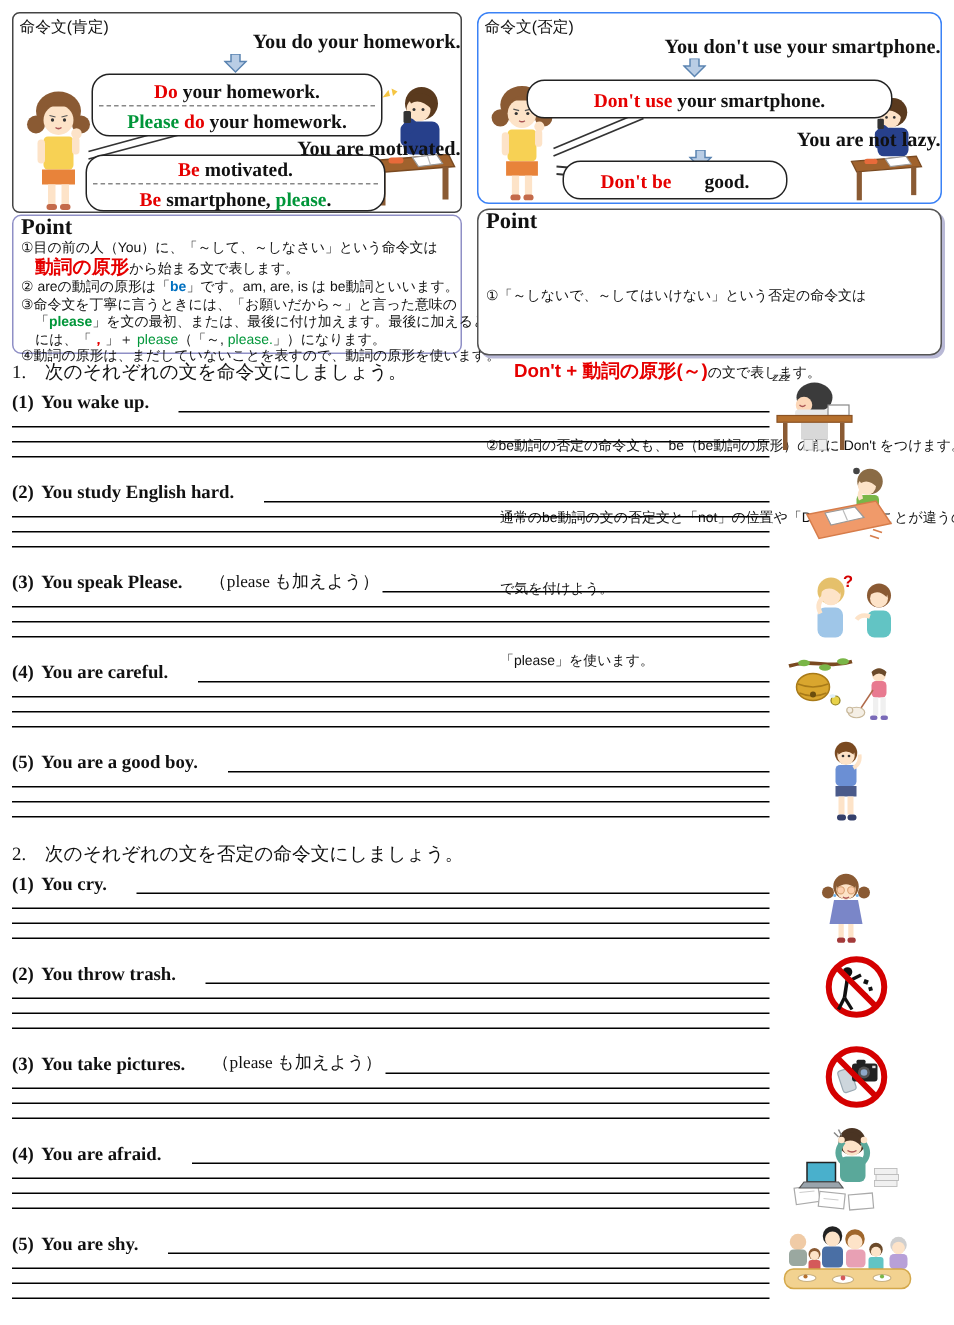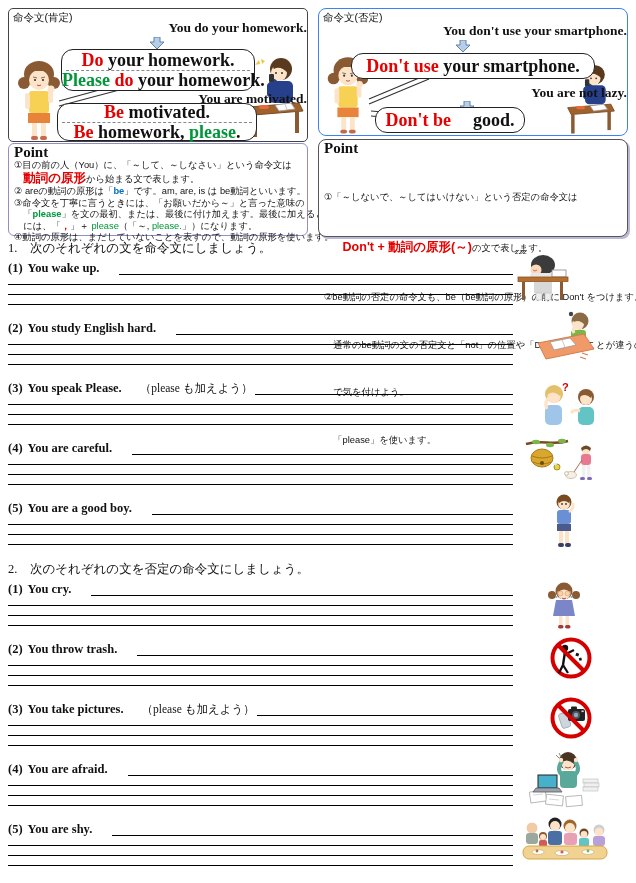--- a/index.html
+++ b/index.html
@@ -16,21 +16,21 @@
   .panel { position: absolute; background: #fff; }
   #panel-aff { left: 8px;  top: 8px; width: 300px; height: 134px; border: 1.4px solid #444; border-radius: 5px; }
   #panel-neg { left: 318px; top: 8px; width: 310px; height: 128px; border: 1px solid #3b82f6; border-radius: 8px; }
   .panel-label { position: absolute; top: 2px; left: 4px; font-size: 10.5px; z-index: 4; }
   .src { position: absolute; left: 0; right: 0; text-align: right; font-weight: bold; font-size: 13.5px;
          font-family: "Liberation Serif", "DejaVu Serif", serif; z-index: 2; }
   .arrow { position: absolute; z-index: 2; }
   .bubble { position: absolute; background: #fff; border: 1.3px solid #222; border-radius: 12px; z-index: 3;
             display: flex; flex-direction: column; justify-content: center; }
   .bubble .row { text-align: center; font-family: "Liberation Serif", "DejaVu Serif", serif;
-                 font-weight: bold; font-size: 18px; line-height: 19px; white-space: nowrap; }
+                 font-weight: bold; font-size: 13px; line-height: 19px; white-space: nowrap; }
   .bubble .divider { border-top: 1.2px dashed #888; margin: 0 4px; }
   .chara { position: absolute; z-index: 1; }
   .tails { position: absolute; left: 0; top: 0; z-index: 1; }
 
   
   .pointbox { position: absolute; background: #fff; padding: 1px 5px 0 5px; }
   #point-aff { left: 8px;  top: 143px; width: 300px; height: 93px; border: 1.4px solid #8f8fc6; border-radius: 6px; }
   #point-neg { left: 318px; top: 139px; width: 310px; height: 98px; border: 1.8px solid #555; border-radius: 8px;
                box-shadow: 2px 2px 0 #b9b9d6; }
   .pt-title { font-family: "Liberation Serif", "DejaVu Serif", serif; font-weight: bold; font-size: 15px; line-height: 15px; }
@@ -84,21 +84,21 @@
         <path d="M5 0 h6 v5 h4 l-7 7 -7 -7 h4 z" fill="#b9cde5" stroke="#5b84b1" stroke-width="1"></path>
       </svg>
   </div>
 
   <div class="bubble" style="left:48px; top:94px; width:200px; height:38px;">
     <div class="row">
       <span class="red">Be</span><span>  motivated.</span>
     </div>
     <div class="divider"></div>
     <div class="row">
-      <span class="red">Be</span><span>  homework, </span><span class="green">please</span><span>.</span>
+      <span class="red">Be</span><span>  smartphone, </span><span class="green">please</span><span>.</span>
     </div>
   </div>
 
   <svg class="tails" width="300" height="134">
     <line x1="50" y1="92" x2="116" y2="74" stroke="#333" stroke-width="1.2"></line>
     <line x1="50" y1="97" x2="114" y2="80" stroke="#333" stroke-width="1.2"></line>
     <line x1="52" y1="104" x2="98" y2="110" stroke="#333" stroke-width="1.2"></line>
     <line x1="52" y1="109" x2="96" y2="115" stroke="#333" stroke-width="1.2"></line>
   </svg>
 

